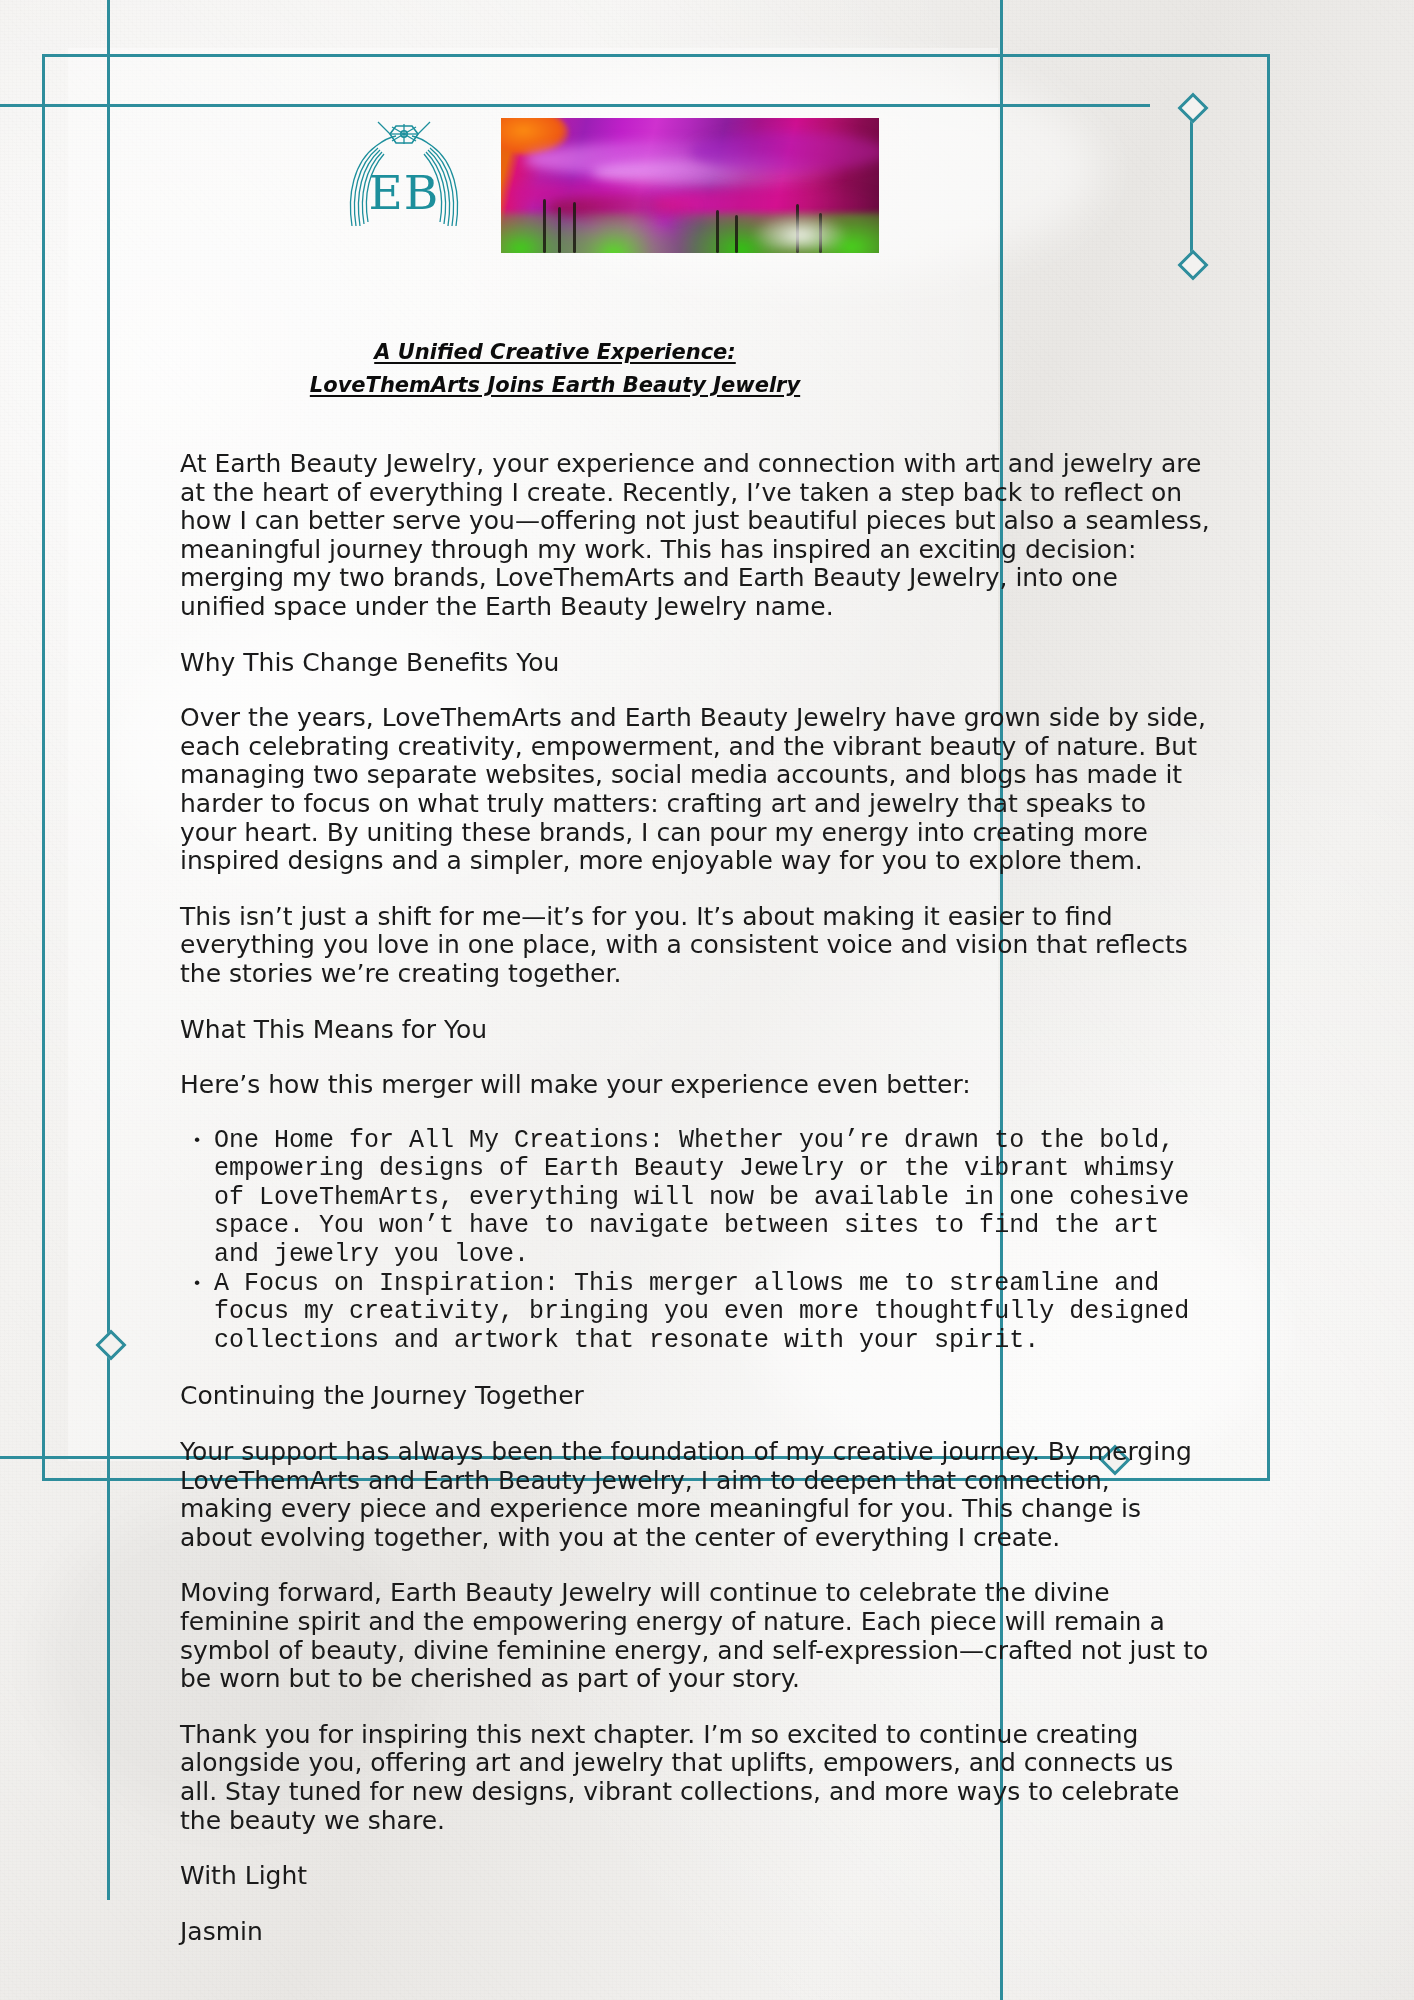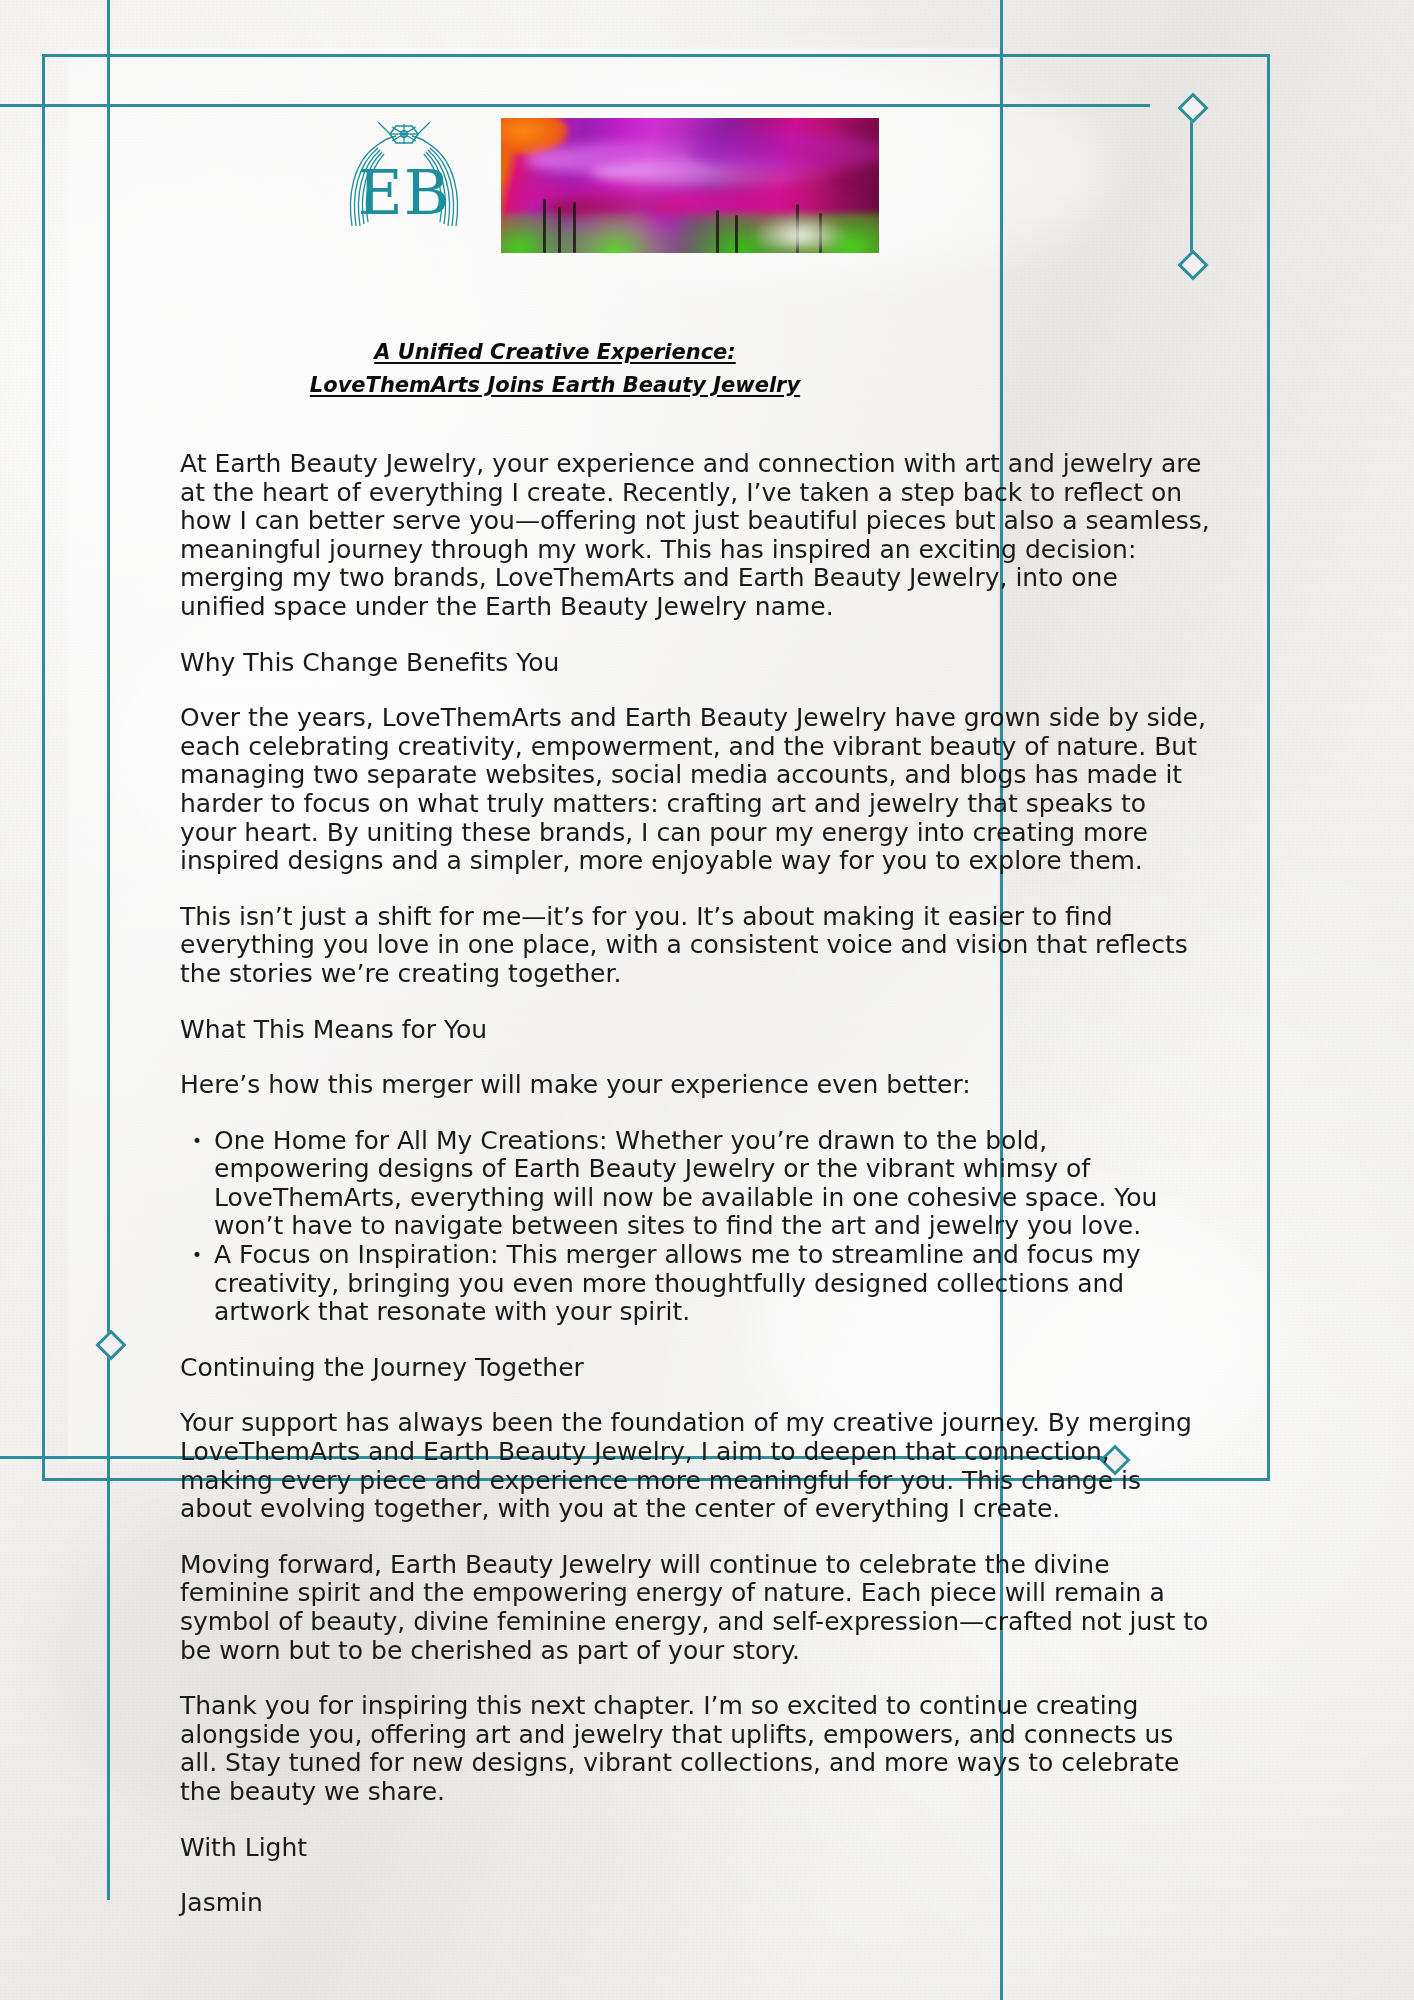--- a/index.html
+++ b/index.html
@@ -89,21 +89,21 @@
     left: 0; top: 0;
     width: 140px; height: 128px;
   }
   .logo-letters {
     position: absolute;
     left: 0;
     top: 46px;
     width: 140px;
     text-align: center;
     font-family: "DejaVu Serif", serif;
-    font-size: 62px;
+    font-size: 47px;
     line-height: 62px;
     color: #1d8f9c;
     letter-spacing: 1px;
   }
 
   .artwork {
     position: absolute;
     left: 501px;
     top: 10px;
     width: 378px;
@@ -201,20 +201,21 @@
     line-height: 28.6px;
     color: #1a1a1a;
   }
   .body p {
     margin: 0 0 27px 0;
   }
   .body ul {
     margin: 16px 0 27px 0;
     padding-left: 34px;
     list-style: none;
+    font-family: Liberation Mono, monospace;
   }
   .body li {
     position: relative;
     margin: 0;
     padding-left: 0;
   }
   .body li::before {
     content: "\2022";
     position: absolute;
     left: -22px;

